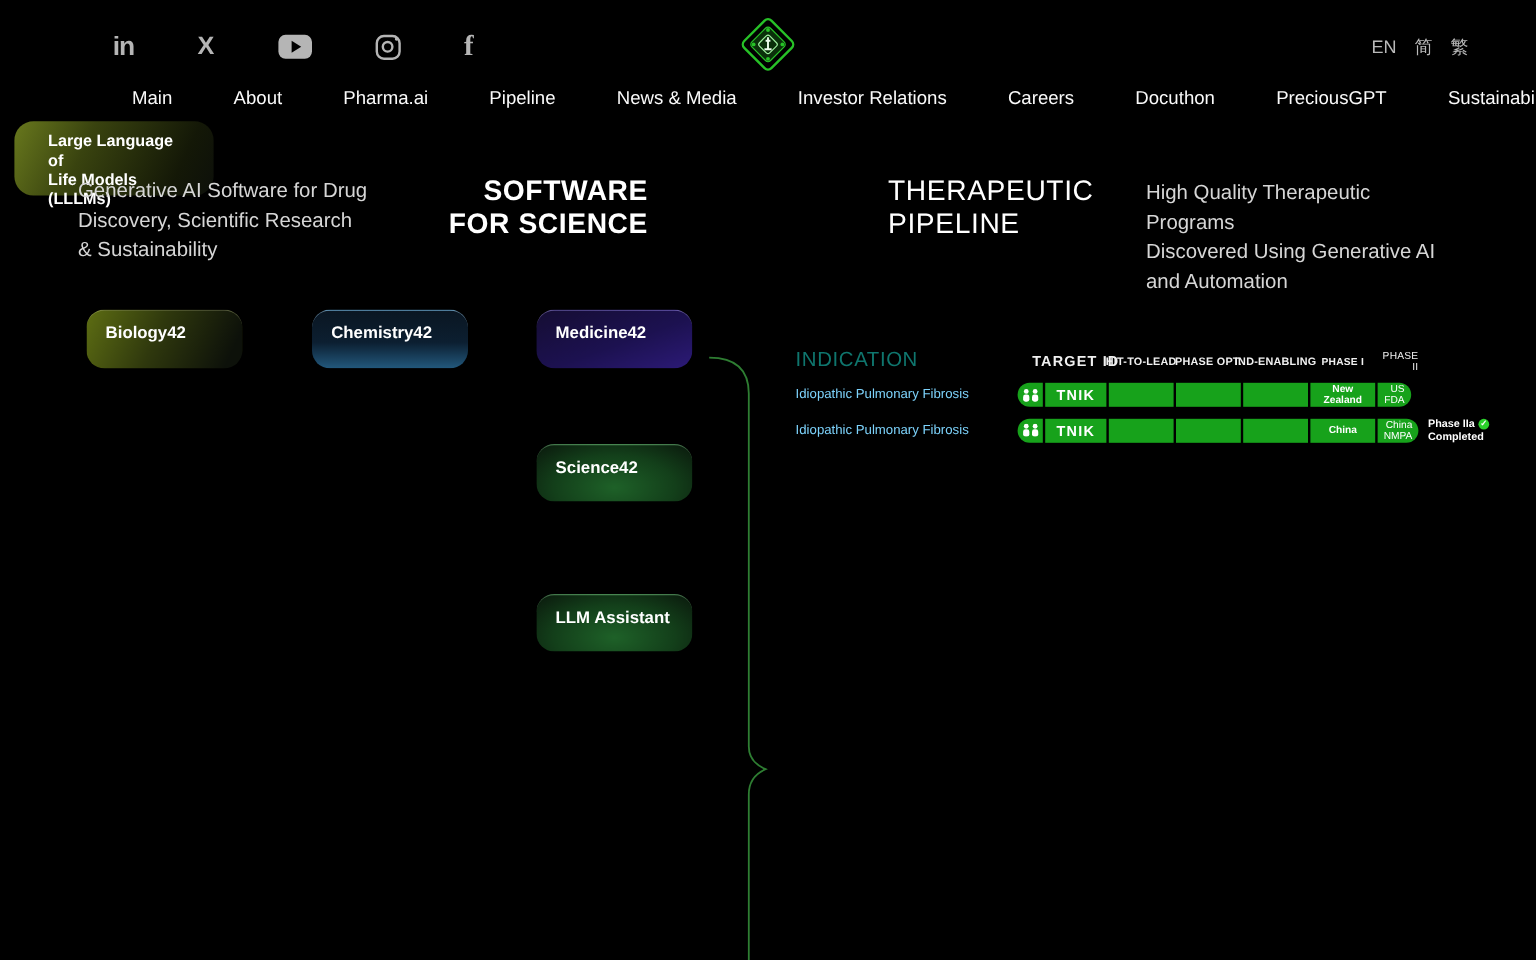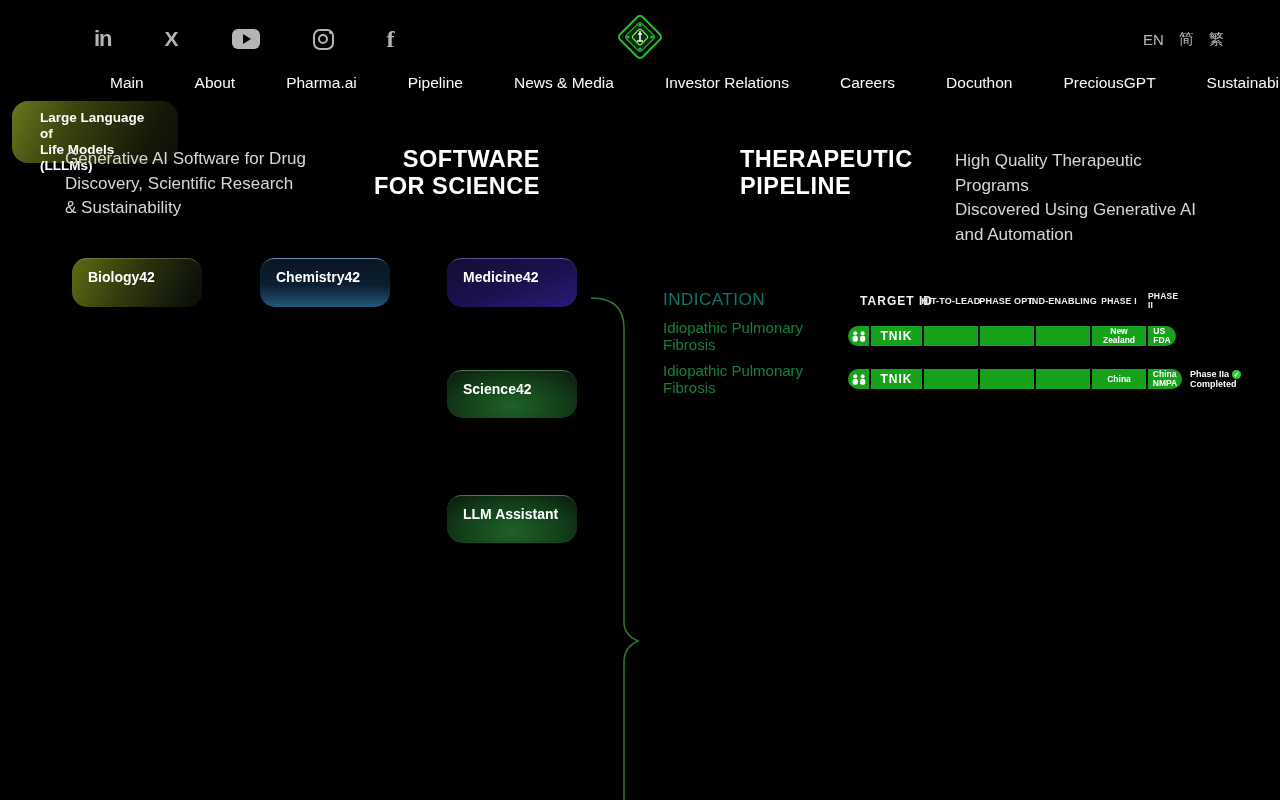--- a/index.html
+++ b/index.html
@@ -27,21 +27,21 @@
   
   .nav { position:absolute; left:110px; top:74px; display:flex; gap:51px; align-items:center; }
   .nav a { color:#fafafa; font-size:15.5px; text-decoration:none; white-space:nowrap; cursor:pointer; }
 
   
   .badge { position:absolute; left:12px; top:101px; width:166px; height:62px; border-radius:16px;
            background:linear-gradient(115deg,#68781d 0%,#39430f 35%,#141807 80%,#0d100a 100%);
            padding:9px 28px; color:#fff; font-weight:bold; font-size:13.5px; line-height:16px; white-space:pre-line; }
   .left-par { position:absolute; left:65px; top:147px; width:260px; color:#d6d6d6; font-size:17px; line-height:24.5px; white-space:pre-line; }
   .sw-title { position:absolute; left:340px; top:146px; width:200px; text-align:right; color:#fff; font-weight:bold; font-size:23.5px; line-height:26.5px; letter-spacing:0.5px; white-space:pre-line; }
-  .pl-title { position:absolute; left:740px; top:146px; color:#fff; font-weight:bold; font-size:23.5px; line-height:26.5px; letter-spacing:0.5px; white-space:pre-line; }
+  .pl-title { position:absolute; left:740px; top:146px; color:#fff; font-weight:normal; font-size:23.5px; line-height:26.5px; letter-spacing:0.5px; white-space:pre-line; }
   .right-par { position:absolute; left:955px; top:149px; width:257px; color:#d6d6d6; font-size:17px; line-height:24.5px; white-space:pre-line; }
 
   
   .card { position:absolute; width:130px; height:49px; border-radius:15px; color:#fff; font-weight:bold; font-size:14px;
           padding:10px 0 0 16px; cursor:pointer; box-shadow:0 8px 16px rgba(0,0,0,0.55); }
   .card-biology   { left:72px;  top:258px; background:linear-gradient(295deg,#0d110a 10%,#2f380d 55%,#5d6d13 100%); border-top:1px solid rgba(200,210,140,0.35); }
   .card-chemistry { left:260px; top:258px; background:linear-gradient(180deg,#0a1622 0%,#0c1f31 55%,#22587c 100%); border-top:1px solid rgba(150,195,225,0.55); }
   .card-medicine  { left:447px; top:258px; background:linear-gradient(160deg,#150d33 0%,#1c1150 55%,#2c1a77 100%); border-top:1px solid rgba(170,160,230,0.45); }
   .card-science   { left:447px; top:370px; height:48px; background:radial-gradient(ellipse at 50% 75%,#1e6128 0%,#133f1a 55%,#0a180c 100%); border-top:1px solid rgba(140,210,150,0.4); }
   .card-llm       { left:447px; top:495px; height:48px; background:radial-gradient(ellipse at 50% 75%,#1e6128 0%,#133f1a 55%,#0a180c 100%); border-top:1px solid rgba(140,210,150,0.4); }
@@ -53,24 +53,24 @@
   .pipeline { position:absolute; left:663px; top:290px; width:600px; }
   .p-header { display:flex; align-items:flex-end; }
   .p-ind-h { width:185px; color:#0f766e; font-size:17px; letter-spacing:0.5px; }
   .segrow { display:flex; column-gap:2px; align-items:center; }
   .seg { height:20px; background:#17a21b; display:flex; align-items:center; justify-content:center; color:#fff; }
   .hcell { background:none; height:auto; color:#f0f0f0; font-weight:bold; font-size:9px; letter-spacing:0.2px; white-space:nowrap; }
   .seg-people { width:21px; border-radius:10px 0 0 10px; }
   .seg-target { width:51px; font-weight:bold; font-size:12px; letter-spacing:1px; }
   .seg-mid { width:54px; }
   .seg-p1 { width:54px; font-weight:bold; font-size:8.5px; line-height:9px; text-align:center; white-space:pre-line; }
-  .seg-p2 { width:28px; border-radius:0 10px 10px 0; font-weight:bold; font-size:8.5px; line-height:9px; text-align:left; white-space:pre-line; }
+  .seg-p2 { width:28px; border-radius:0 10px 10px 0; font-weight:normal; font-size:8.5px; line-height:9px; text-align:right; white-space:pre-line; }
   .seg-p2.wide { width:34px; }
   .p-row { display:flex; align-items:center; margin-top:9px; cursor:pointer; }
-  .p-row .ind { width:185px; color:#15803d; font-size:15px; }
+  .p-row .ind { width:185px; color:#7dd3fc; font-size:11px; }
   .p-note { margin-left:8px; color:#fff; font-weight:bold; font-size:9px; line-height:10.5px; }
   .check { display:inline-flex; width:9px; height:9px; border-radius:50%; background:#2bd12b; color:#fff; font-size:7px; line-height:9px;
            align-items:center; justify-content:center; vertical-align:middle; margin-left:3px; }
 </style>
 </head>
 <body>
 
 <div id="stage">
 
   <div class="social">

